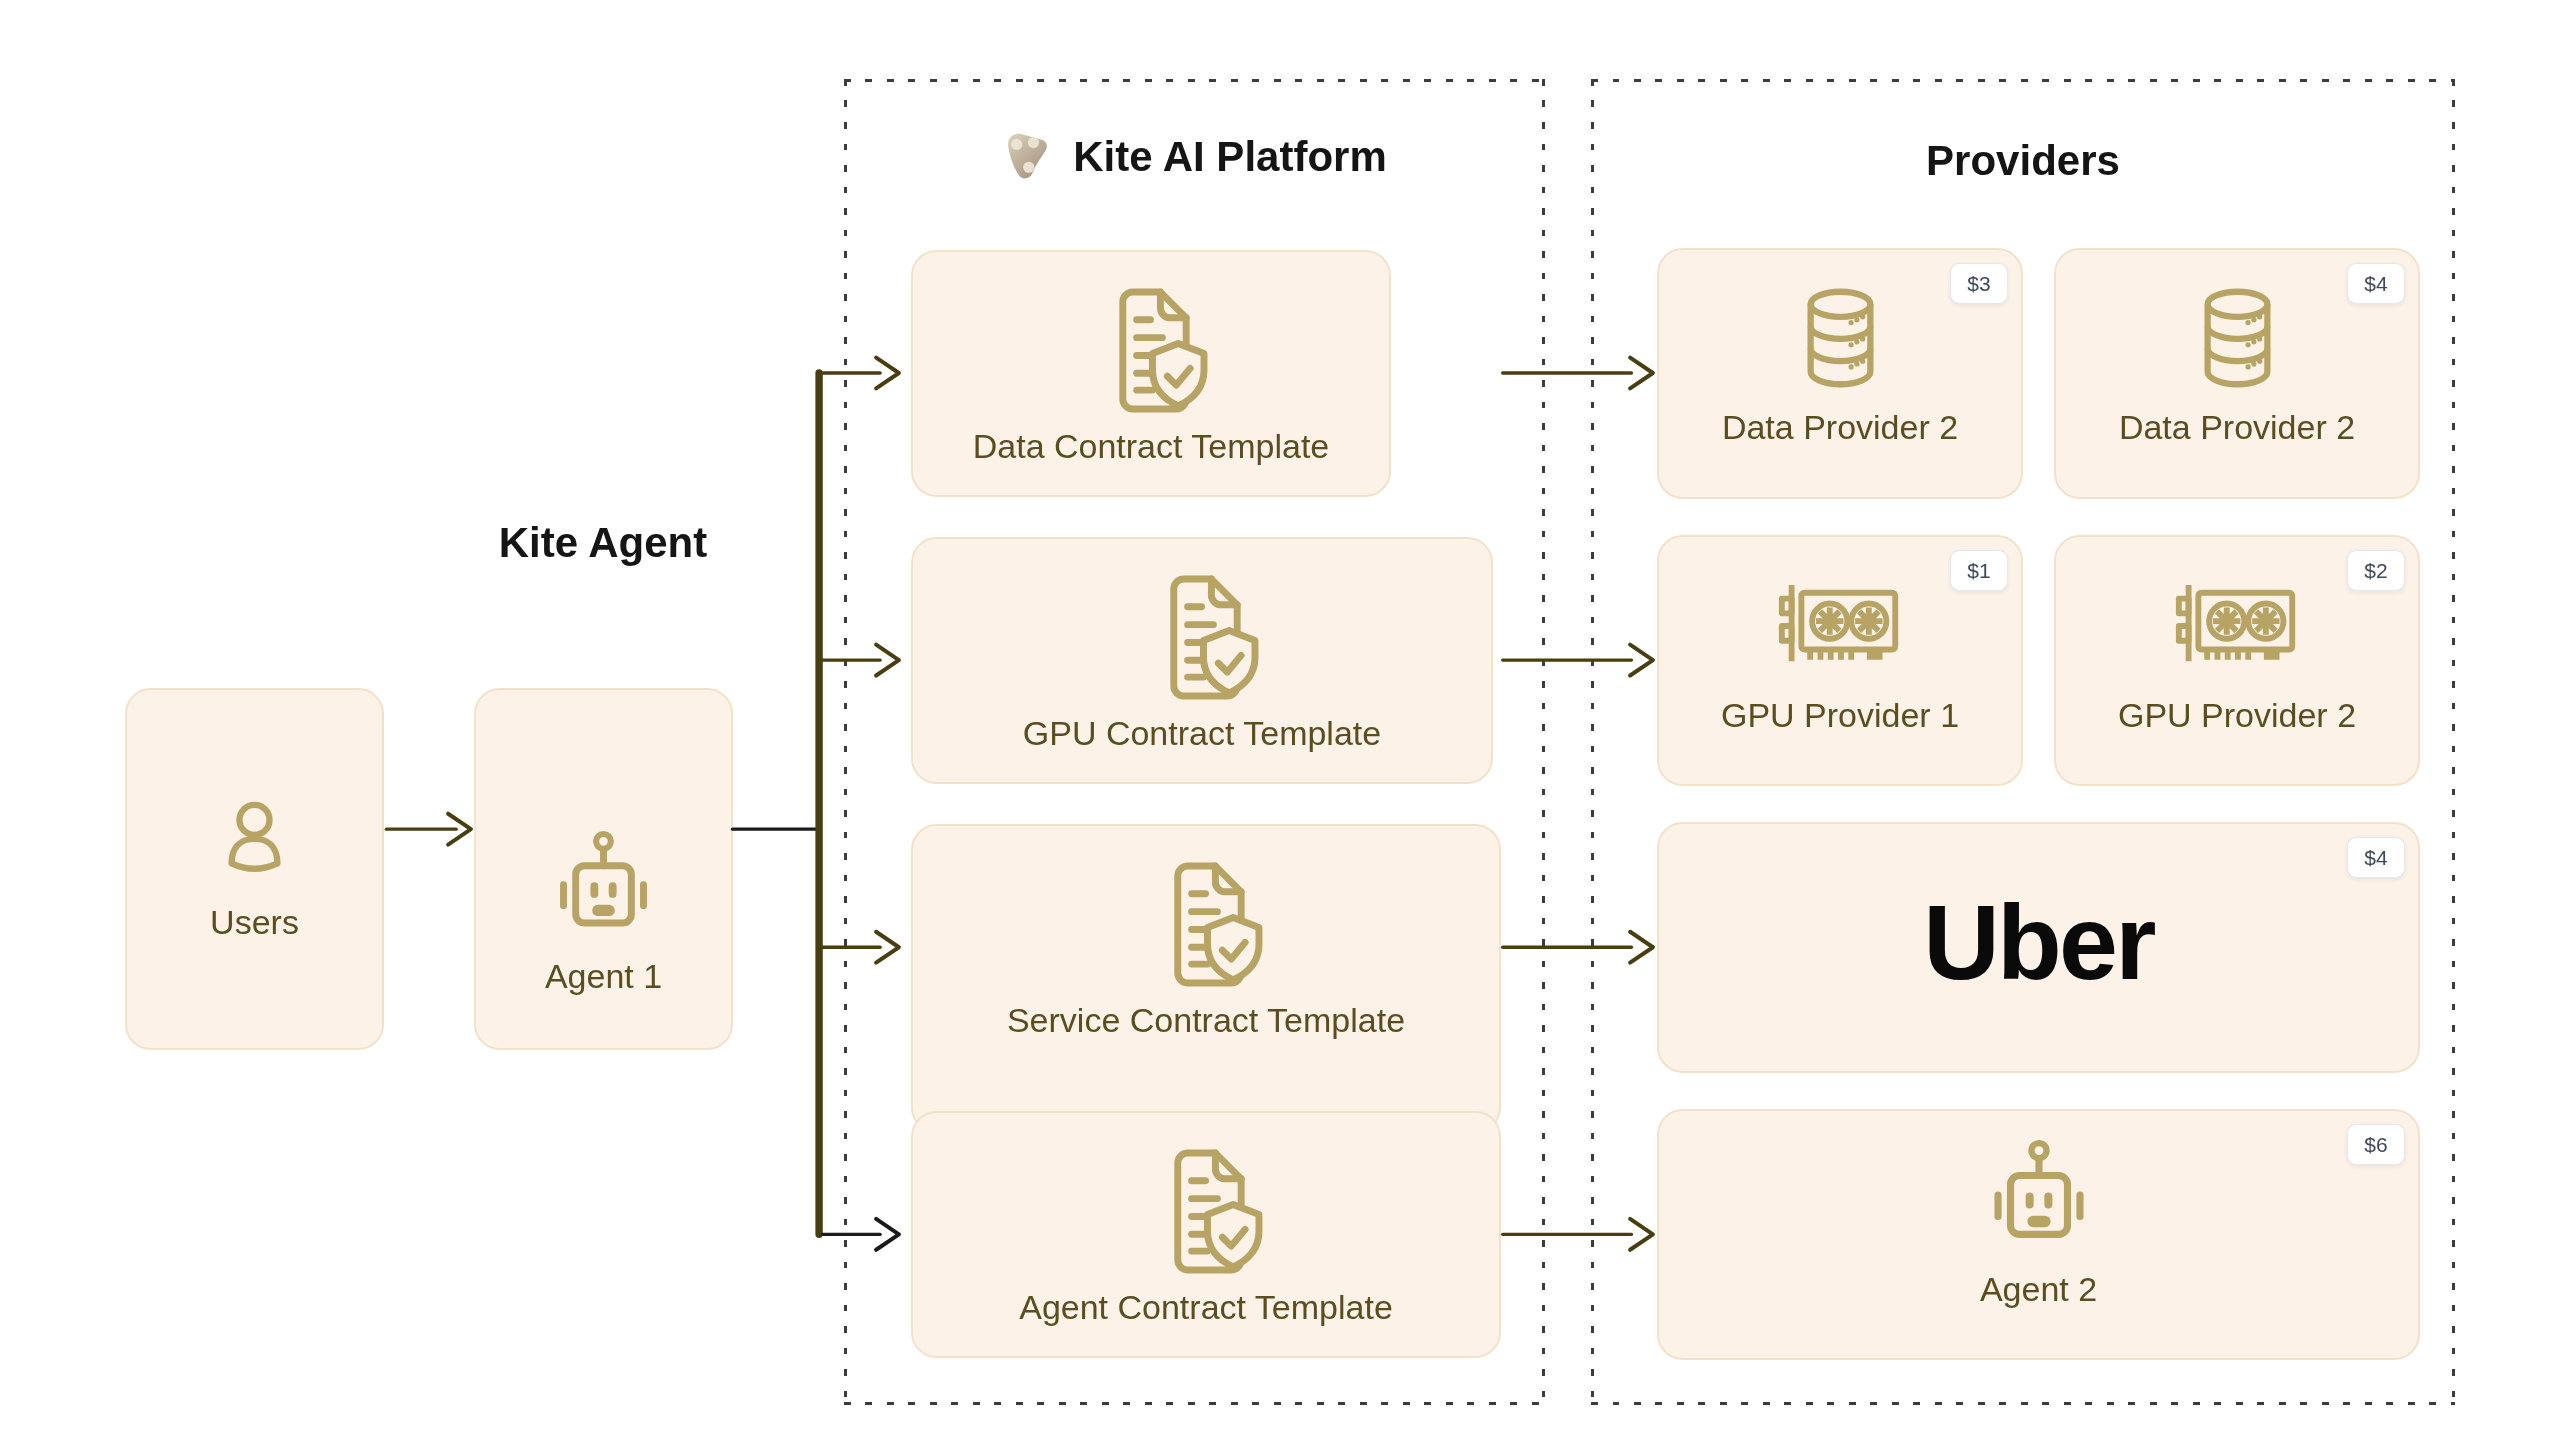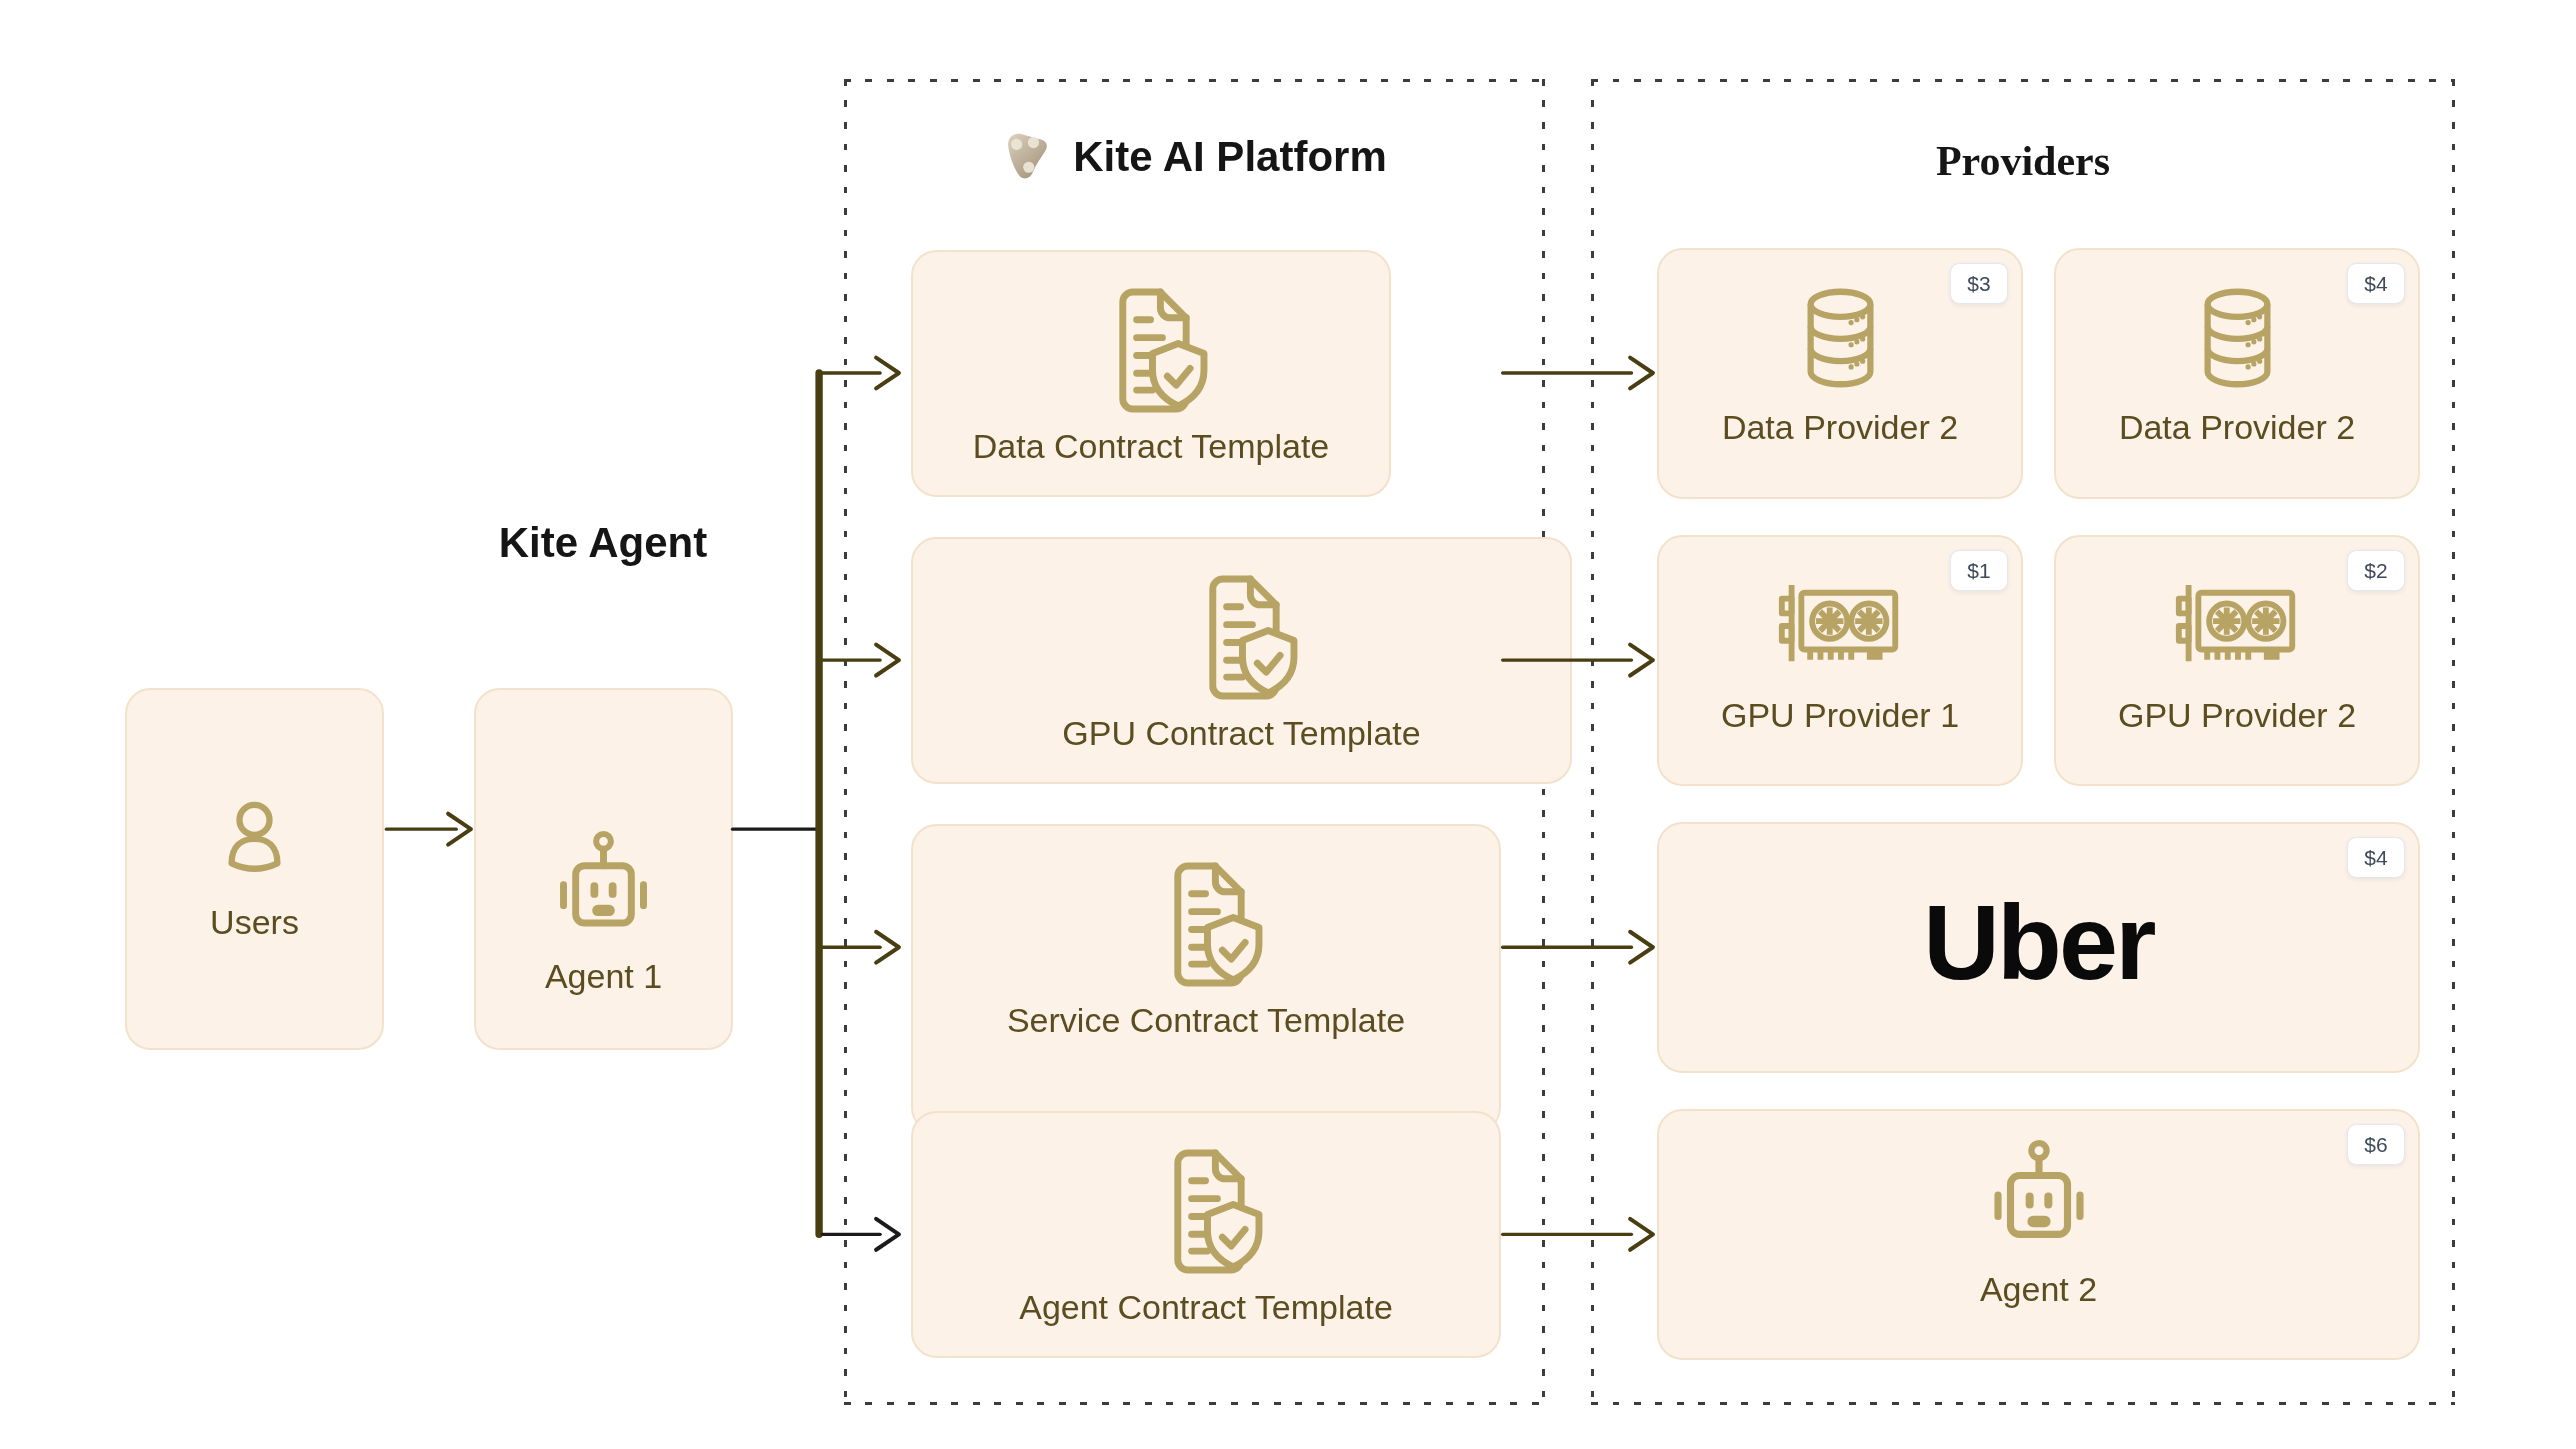--- a/index.html
+++ b/index.html
@@ -173,21 +173,21 @@
   </div>
 </div>
 
 <div class="card" style="left:911px;top:250px;width:480px;height:247px;padding-top:32px;">
   <svg class="icon" width="129" height="134" viewBox="0 0 193 200">
       <use href="#i-contract"></use>
     </svg>
   <div class="label" style="margin-top:9.4px;">Data Contract Template</div>
 </div>
 
-<div class="card" style="left:911px;top:537px;width:661px;height:247px;padding-top:32px;">
+<div class="card" style="left:911px;top:537px;width:582px;height:247px;padding-top:32px;">
   <svg class="icon" width="129" height="134" viewBox="0 0 193 200">
       <use href="#i-contract"></use>
     </svg>
   <div class="label" style="margin-top:9.4px;">GPU Contract Template</div>
 </div>
 
 <div class="card" style="left:911px;top:824px;width:590px;height:309px;padding-top:32px;">
   <svg class="icon" width="129" height="134" viewBox="0 0 193 200">
       <use href="#i-contract"></use>
     </svg>
@@ -199,21 +199,21 @@
       <use href="#i-contract"></use>
     </svg>
   <div class="label" style="margin-top:9.4px;">Agent Contract Template</div>
 </div>
 
 <div class="section" style="left:1591px;top:79px;width:864px;height:1326px;">
   <div class="e-h e-t"></div>
   <div class="e-h e-b"></div>
   <div class="e-v e-l"></div>
   <div class="e-v e-r"></div>
-  <div class="sec-head" style="margin-top:58px;font-family:Liberation Serif, serif;">
+  <div class="sec-head" style="margin-top:58px;">
     <div class="sec-title">Providers</div>
   </div>
 </div>
 
 <div class="card" style="left:1657px;top:248px;width:366px;height:251px;padding-top:35px;">
   <div class="badge">$3</div>
   <svg class="icon" width="97" height="106" viewBox="0 0 144 158">
       <use href="#i-db"></use>
     </svg>
   <div class="label" style="margin-top:17.4px;">Data Provider 2</div>

